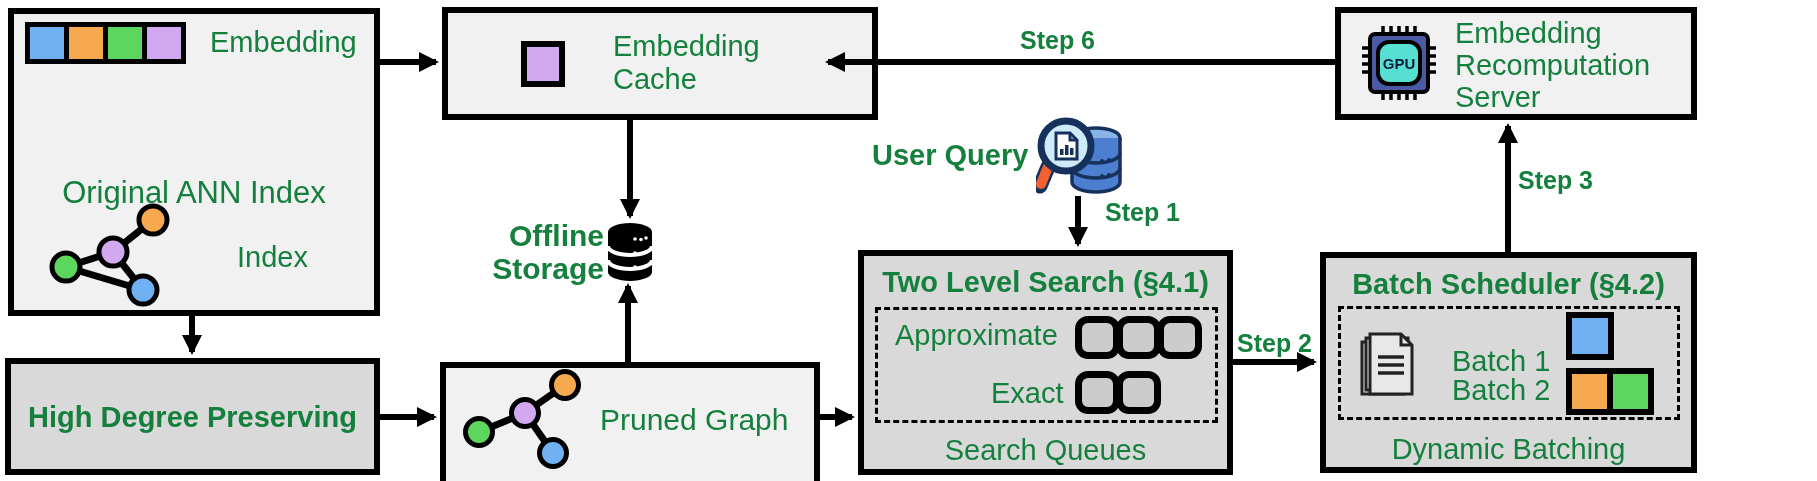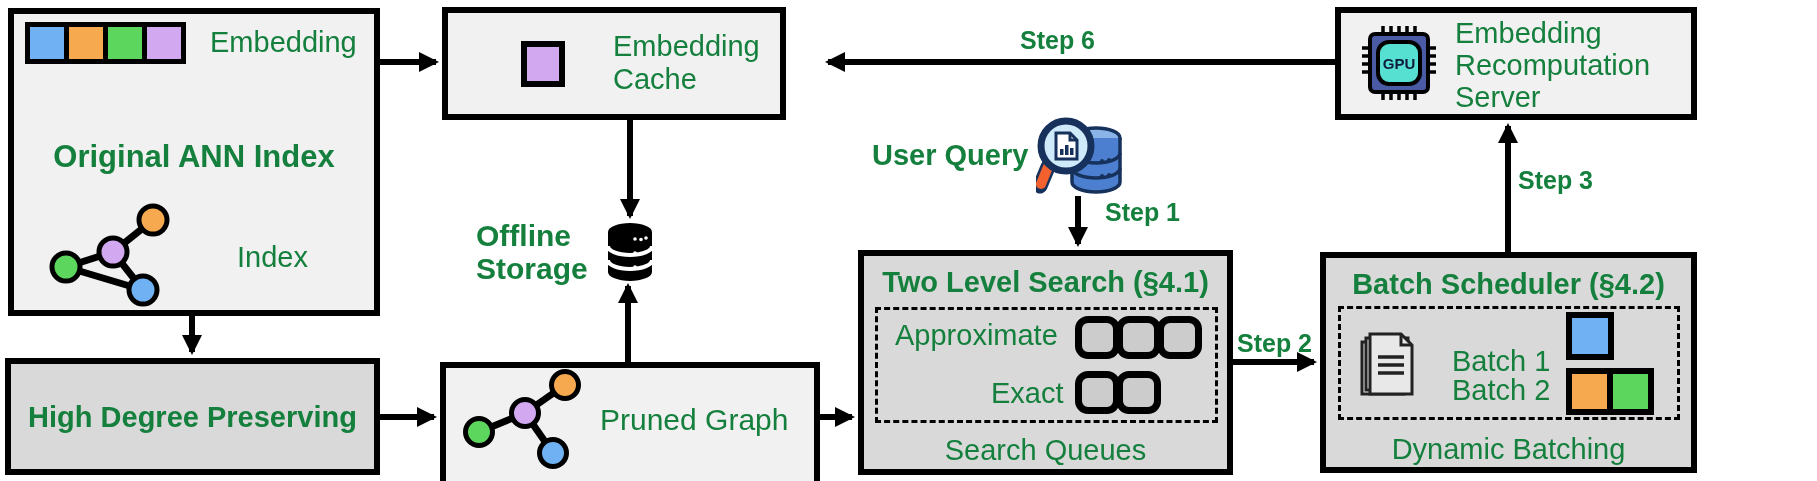--- a/index.html
+++ b/index.html
@@ -3,21 +3,21 @@
 <meta charset="utf-8">
 <style>
   html,body{margin:0;padding:0;background:#fff;}
   .canvas{position:relative;width:1817px;height:481px;background:#ffffff;
           font-family:"Liberation Sans",sans-serif;color:#15803d;overflow:hidden;}
   .box{position:absolute;box-sizing:border-box;border:6px solid #000;}
   .lbl{position:absolute;white-space:nowrap;}
   .t29{font-size:29px;line-height:33px;}
   .t30{font-size:30px;line-height:34px;}
   .b29{font-size:29px;line-height:33px;font-weight:bold;}
-  .b31{font-size:31px;line-height:34px;font-weight:bold;}
+  .b31{font-size:31px;line-height:34px;font-weight:normal;margin-top:36px;}
   .step{position:absolute;font-size:25px;font-weight:bold;white-space:nowrap;}
   .center{left:0;width:100%;text-align:center;}
   .sq{box-sizing:border-box;border:5px solid #000;width:44px;height:42px;}
   .bigsq{position:absolute;box-sizing:border-box;border:6px solid #000;}
   .qrow{position:absolute;display:flex;}
   .qsq{box-sizing:border-box;width:45px;height:43px;border:7px solid #000;border-radius:13px;}
   .qsq + .qsq{margin-left:-4px;}
   .dashed{position:absolute;box-sizing:border-box;border:3px dashed #000;}
   .arrows{position:absolute;left:0;top:0;z-index:6;pointer-events:none;}
   .wrap{white-space:normal;}
@@ -47,26 +47,26 @@
       <g stroke="#000" stroke-width="5">
         <circle cx="105" cy="22" r="14" fill="#F7A950"></circle>
         <circle cx="65" cy="54" r="14" fill="#D2A9F0"></circle>
         <circle cx="18" cy="69" r="14" fill="#5CD65C"></circle>
         <circle cx="95" cy="92" r="14" fill="#6FB1F2"></circle>
       </g>
     </svg>
     <div class="lbl t29" style="left:223px;top:227px;">Index</div>
   </div>
 
-  <div class="box" style="left: 442px; top: 7px; width: 344px; height: 113px; background-color: rgb(241, 241, 242);">
+  <div class="box" style="left: 442px; top: 7px; width: 436px; height: 113px; background-color: rgb(241, 241, 242);">
     <div class="bigsq" style="left: 73px; top: 28px; width: 44px; height: 46px; background-color: rgb(210, 169, 240);"></div>
     <div class="lbl t29 wrap" style="left:165px;top:17px;width:175px;">Embedding Cache</div>
   </div>
 
-  <div class="lbl b29 wrap" style="left:476px;top:219px;width:128px;text-align:left;font-size:30px;">Offline Storage</div>
+  <div class="lbl b29 wrap" style="left:476px;top:219px;width:128px;text-align:right;font-size:30px;">Offline Storage</div>
   <svg style="position:absolute;left:604px;top:220px;" width="52" height="62" viewBox="0 0 52 62">
     <path d="M4 12 v40 a22 9 0 0 0 44 0 v-40" fill="#000"></path>
     <ellipse cx="26" cy="12" rx="22" ry="9" fill="#000"></ellipse>
     <path d="M4 26 a22 9 0 0 0 44 0" stroke="#fff" stroke-width="4" fill="none"></path>
     <path d="M4 40 a22 9 0 0 0 44 0" stroke="#fff" stroke-width="4" fill="none"></path>
     <g fill="#fff">
       <circle cx="31" cy="19" r="1.8"></circle>
         <circle cx="37" cy="19.5" r="1.8"></circle>
         <circle cx="42" cy="18" r="1.8"></circle>
       <circle cx="31" cy="33" r="1.8"></circle>

